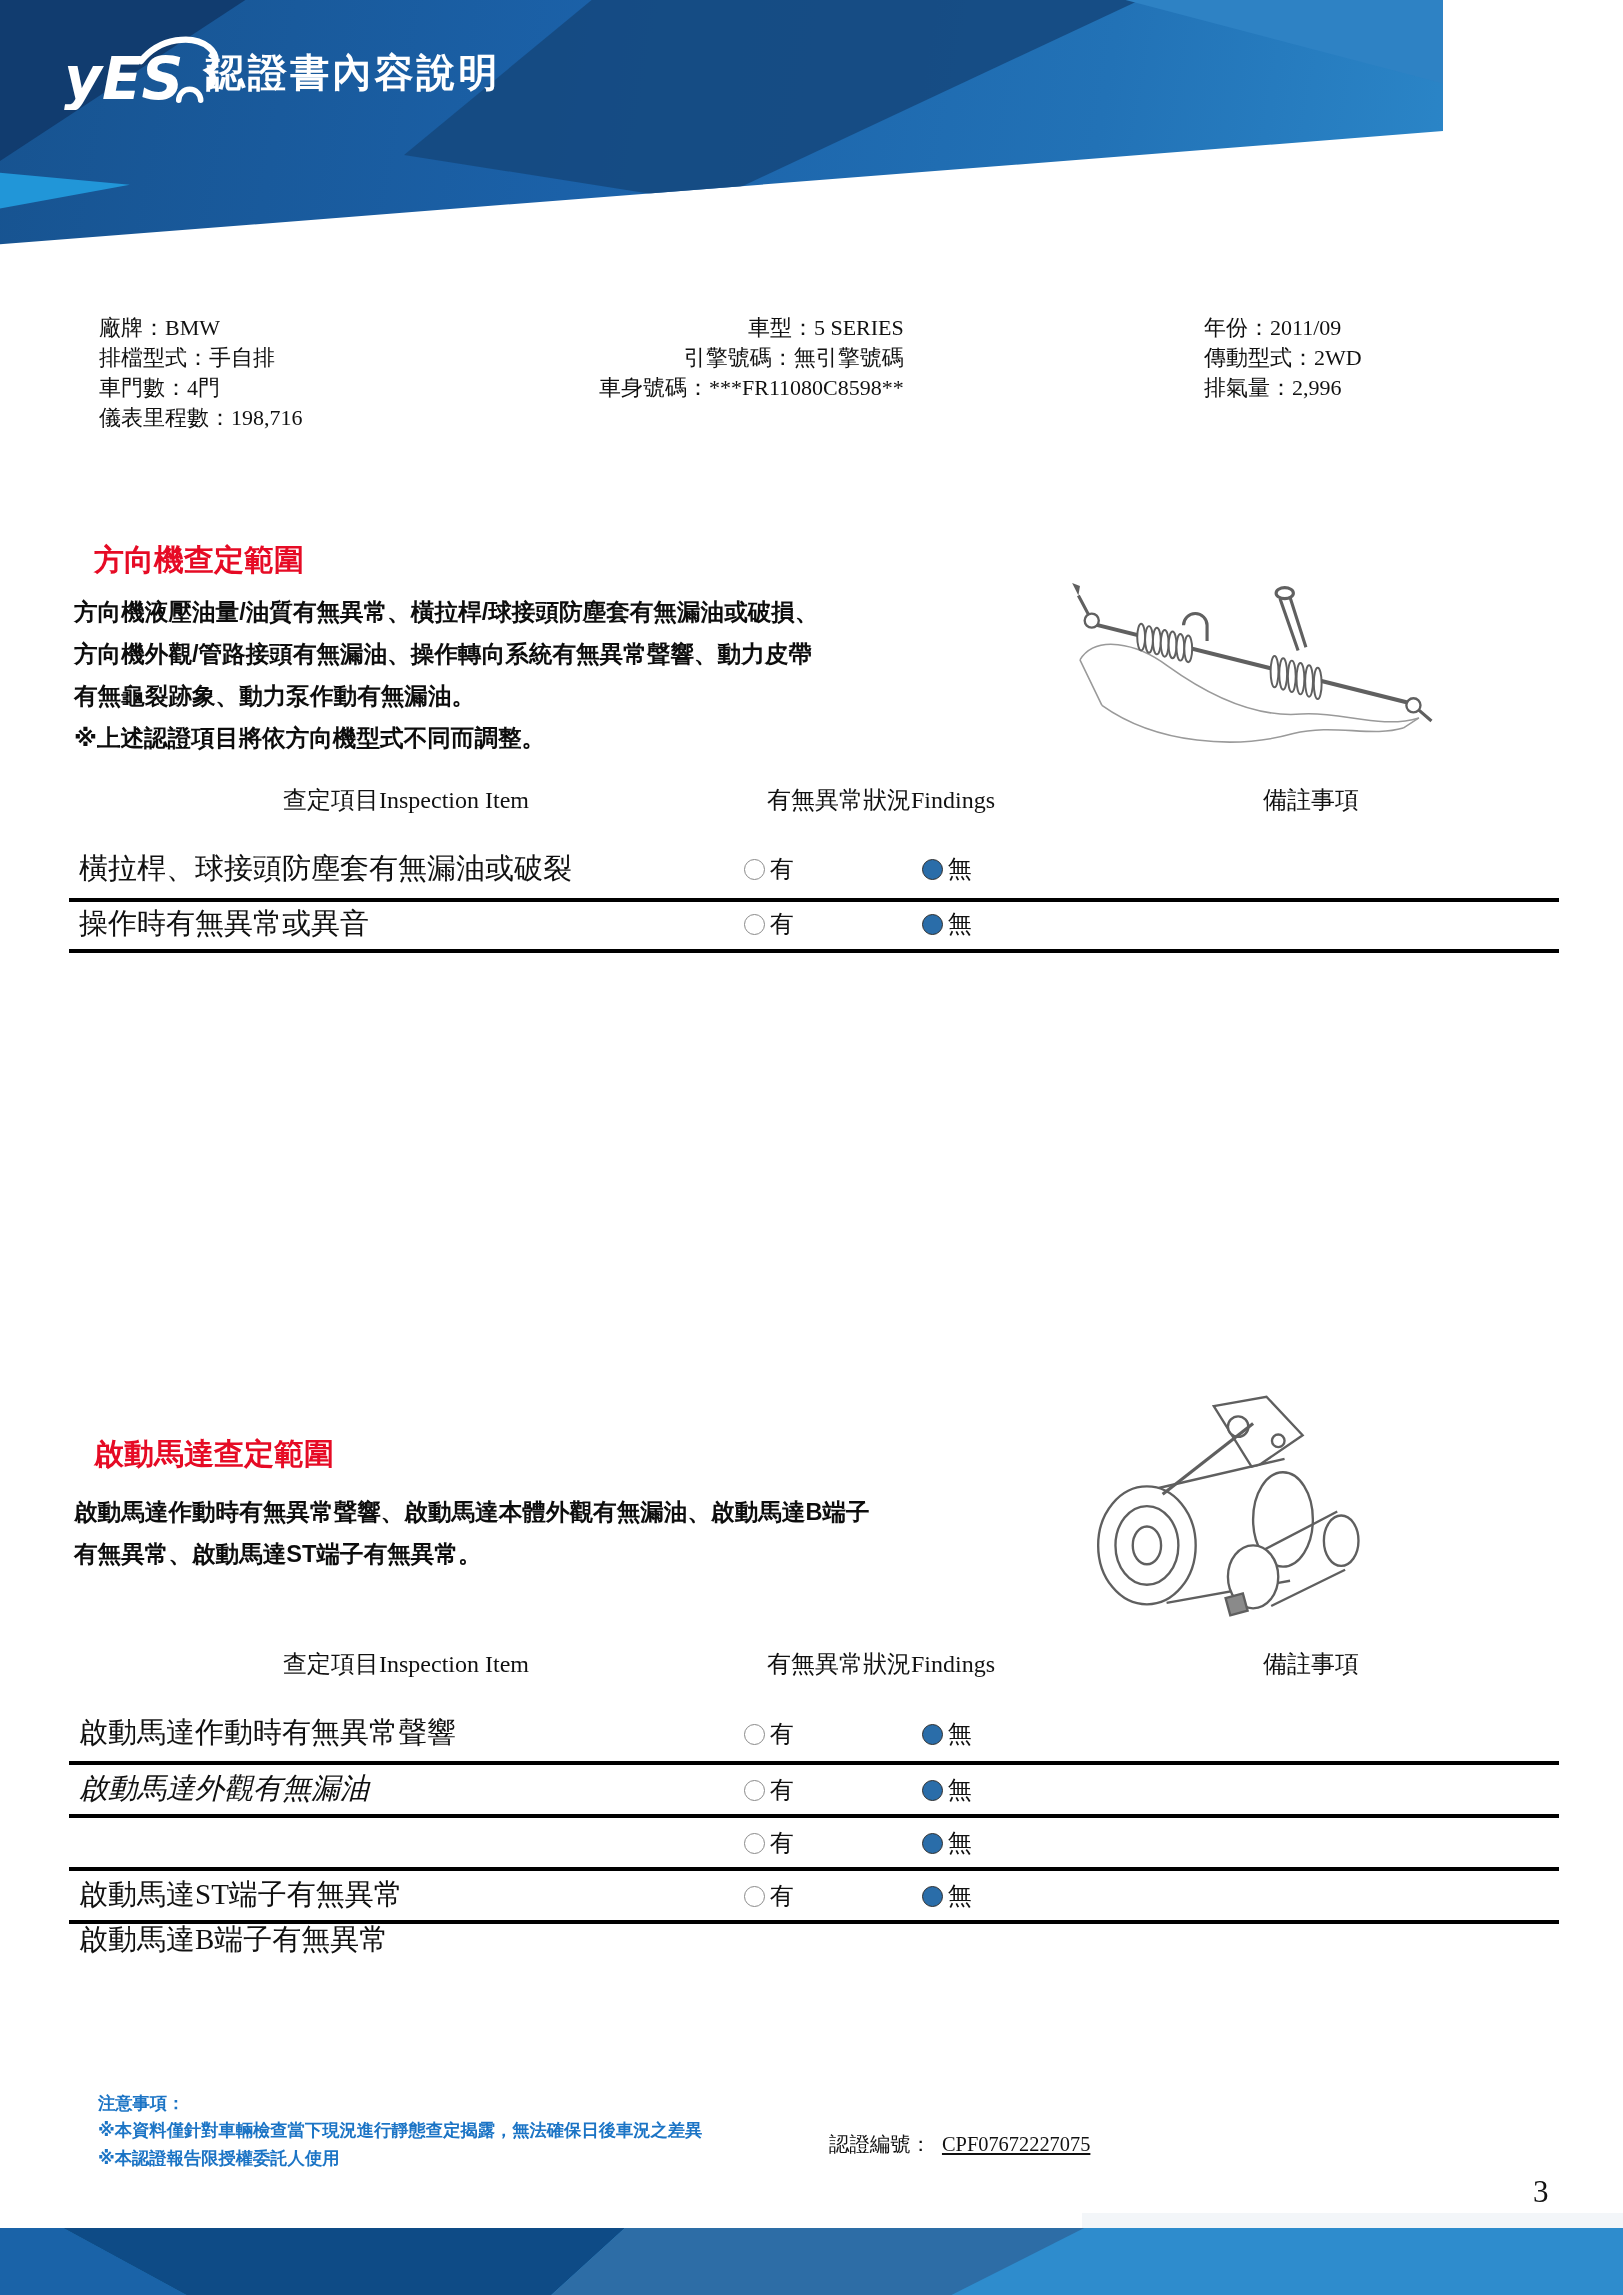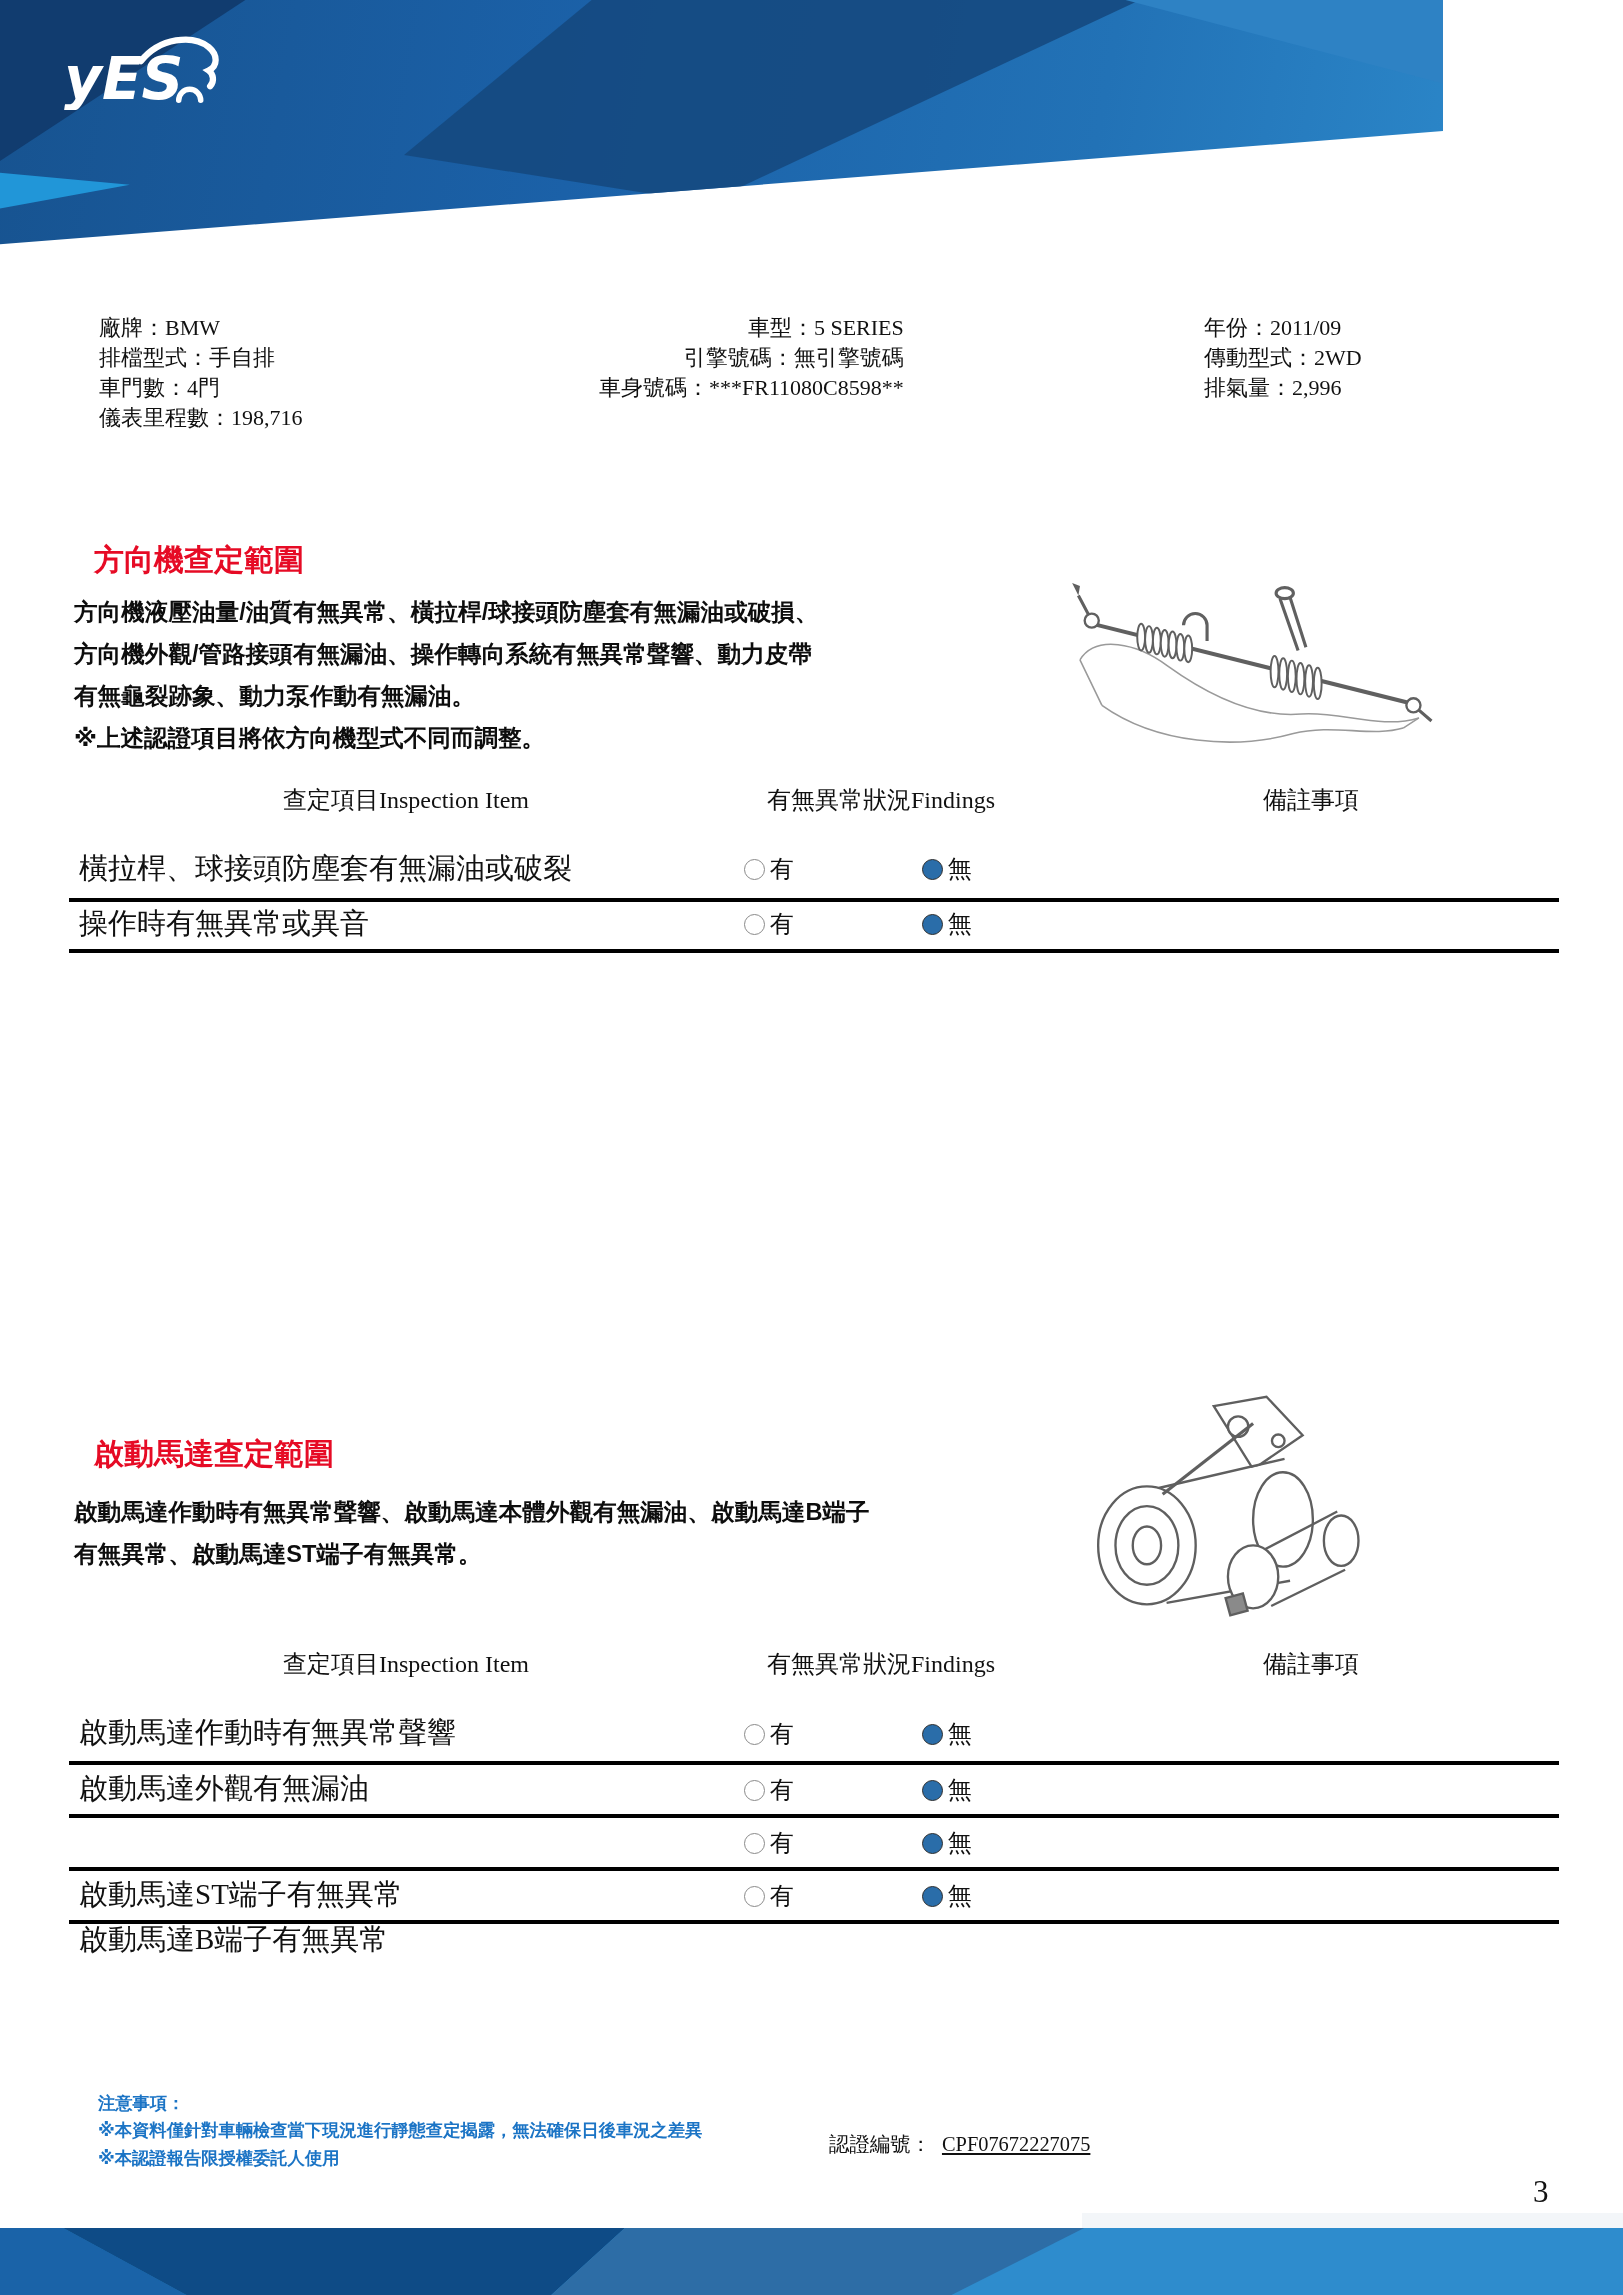--- a/index.html
+++ b/index.html
@@ -57,20 +57,21 @@
   <div class="banner">
     <div class="shape shape-tl"></div>
     <div class="shape shape-center"></div>
     <div class="shape shape-tr"></div>
     <div class="shape shape-cyan"></div>
     <svg class="logo" viewBox="0 0 210 100">
       <text x="0" y="86" font-family="DejaVu Sans, sans-serif" font-style="italic" font-weight="bold" font-size="74" fill="#ffffff">yES</text>
       <path d="M 98,38 C 122,8 164,4 184,20 C 196,30 196,44 184,50 C 190,54 192,64 186,70" fill="none" stroke="#ffffff" stroke-width="8" stroke-linecap="round"></path>
       <path d="M 146,88 a 14 14 0 0 1 28 0" fill="none" stroke="#ffffff" stroke-width="7" stroke-linecap="round"></path>
     </svg>
+    <div class="banner-title">認證書內容說明</div>
   </div>
 
   <div class="info-col col1">
     <div><span>廠牌：</span><span>BMW</span></div>
     <div><span>排檔型式：</span><span>手自排</span></div>
     <div><span>車門數：</span><span>4門</span></div>
     <div><span>儀表里程數：</span><span>198,716</span></div>
   </div>
   <div class="info-col col2">
     <div><span>車型：</span><span>5 SERIES</span></div>
@@ -185,21 +186,21 @@
   <div class="radio-group rg-yes" style="top:1734px;">
     <span class="radio empty"></span>
     <span class="radio-label">有</span>
   </div>
   <div class="radio-group rg-no" style="top:1734px;">
     <span class="radio filled"></span>
     <span class="radio-label">無</span>
   </div>
   <div class="hline" style="top:1761px;"></div>
 
-  <div class="row-item" style="top:1789px;">啟動馬達外觀有無漏油</div>
+  <div class="row-item" style="top:1789px;font-style:italic;">啟動馬達外觀有無漏油</div>
   <div class="radio-group rg-yes" style="top:1790px;">
     <span class="radio empty"></span>
     <span class="radio-label">有</span>
   </div>
   <div class="radio-group rg-no" style="top:1790px;">
     <span class="radio filled"></span>
     <span class="radio-label">無</span>
   </div>
   <div class="hline" style="top:1814px;"></div>
 

